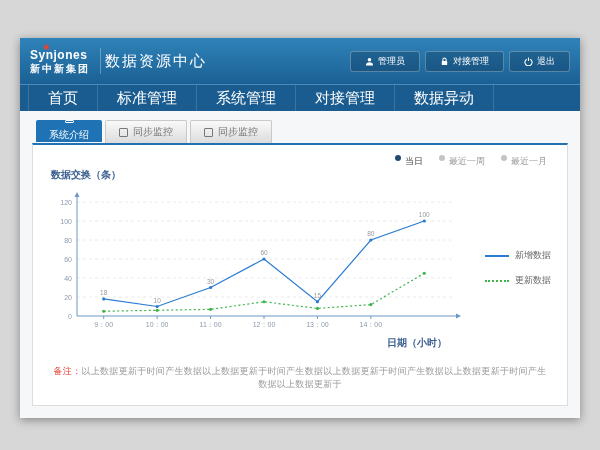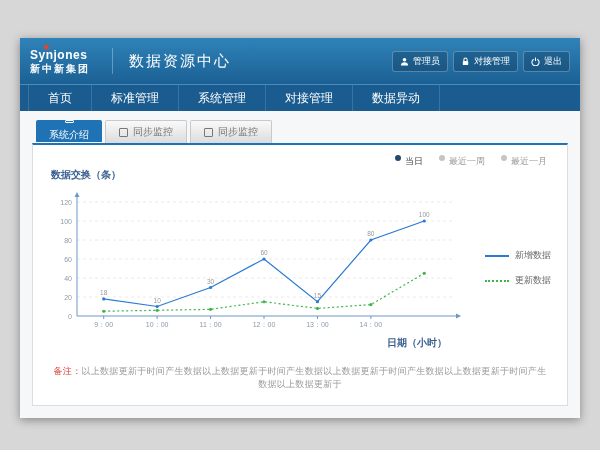--- a/index.html
+++ b/index.html
@@ -6,32 +6,32 @@
     background:#d7d7d7;font-family:"Liberation Sans",sans-serif;}
   .window{position:absolute;left:20px;top:38px;width:560px;height:380px;
     background:#fff;box-shadow:0 2px 9px rgba(0,0,0,.38);display:flex;flex-direction:column;}
   
   .header{height:46px;background:linear-gradient(#2f83b9,#1b6094);
     display:flex;align-items:center;padding:0 10px;flex:0 0 auto;}
   .logo{position:relative;color:#fff;line-height:1;margin-right:10px;}
   .logo-main{font-weight:bold;font-size:12px;letter-spacing:.5px;}
   .logo-star{position:absolute;top:-5px;left:13px;color:#e8432d;font-size:8px;font-style:normal;}
   .logo-sub{font-size:10px;font-weight:bold;margin-top:3px;letter-spacing:2px;}
-  .app-title{color:#fff;font-size:15px;letter-spacing:2px;margin-left:12px;
-    padding-left:16px;border-left:1px solid rgba(255,255,255,.3);height:26px;
+  .app-title{color:#fff;font-size:15px;letter-spacing:2px;margin-left:0;
+    padding-left:4px;border-left:1px solid rgba(255,255,255,.3);height:26px;
     display:flex;align-items:center;}
   .header-spacer{flex:1;}
   .hbtn{display:flex;align-items:center;gap:4px;background:rgba(8,40,70,.28);
     border:1px solid rgba(255,255,255,.28);border-radius:3px;color:#fff;
-    font-size:9px;padding:3px 7px;margin-left:5px;cursor:pointer;white-space:nowrap;}
+    font-size:9px;padding:3px 14px;margin-left:5px;cursor:pointer;white-space:nowrap;}
   .hbtn svg{width:9px;height:9px;display:block;}
   
   .nav{height:26px;background:#1a5c8f;border-top:1px solid #4a8cba;
     display:flex;align-items:stretch;padding-left:8px;flex:0 0 auto;}
-  .nav-item{color:#fff;font-size:12px;display:flex;align-items:center;
+  .nav-item{color:#fff;font-size:15px;display:flex;align-items:center;
     padding:0 19px;border-right:1px solid rgba(255,255,255,.14);cursor:pointer;}
   .nav-item:first-child{border-left:1px solid rgba(255,255,255,.14);}
   
   .content{flex:1;background:#f6f7f8;padding:9px 12px 12px;display:flex;flex-direction:column;min-height:0;}
   .tabs{display:flex;gap:3px;padding-left:4px;position:relative;z-index:2;}
   .tab{height:22px;display:flex;align-items:center;gap:5px;padding:0 13px;
     font-size:10px;border-radius:2px 2px 0 0;cursor:pointer;}
   .tab.active{background:#1f72b4;color:#fff;flex-direction:column;}
   .tab.inactive{background:linear-gradient(#f9f9f9,#dcdcdc);color:#777;
     border:1px solid #c9c9c9;border-bottom:none;}

